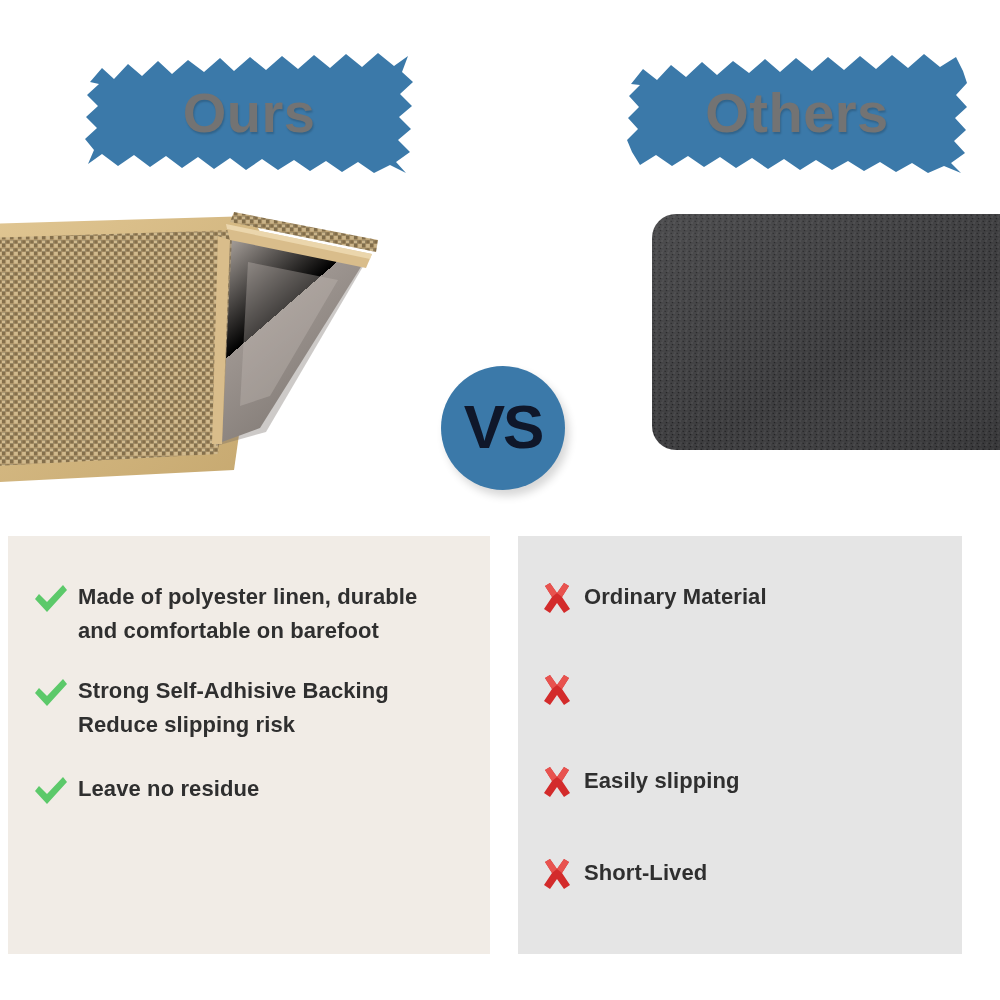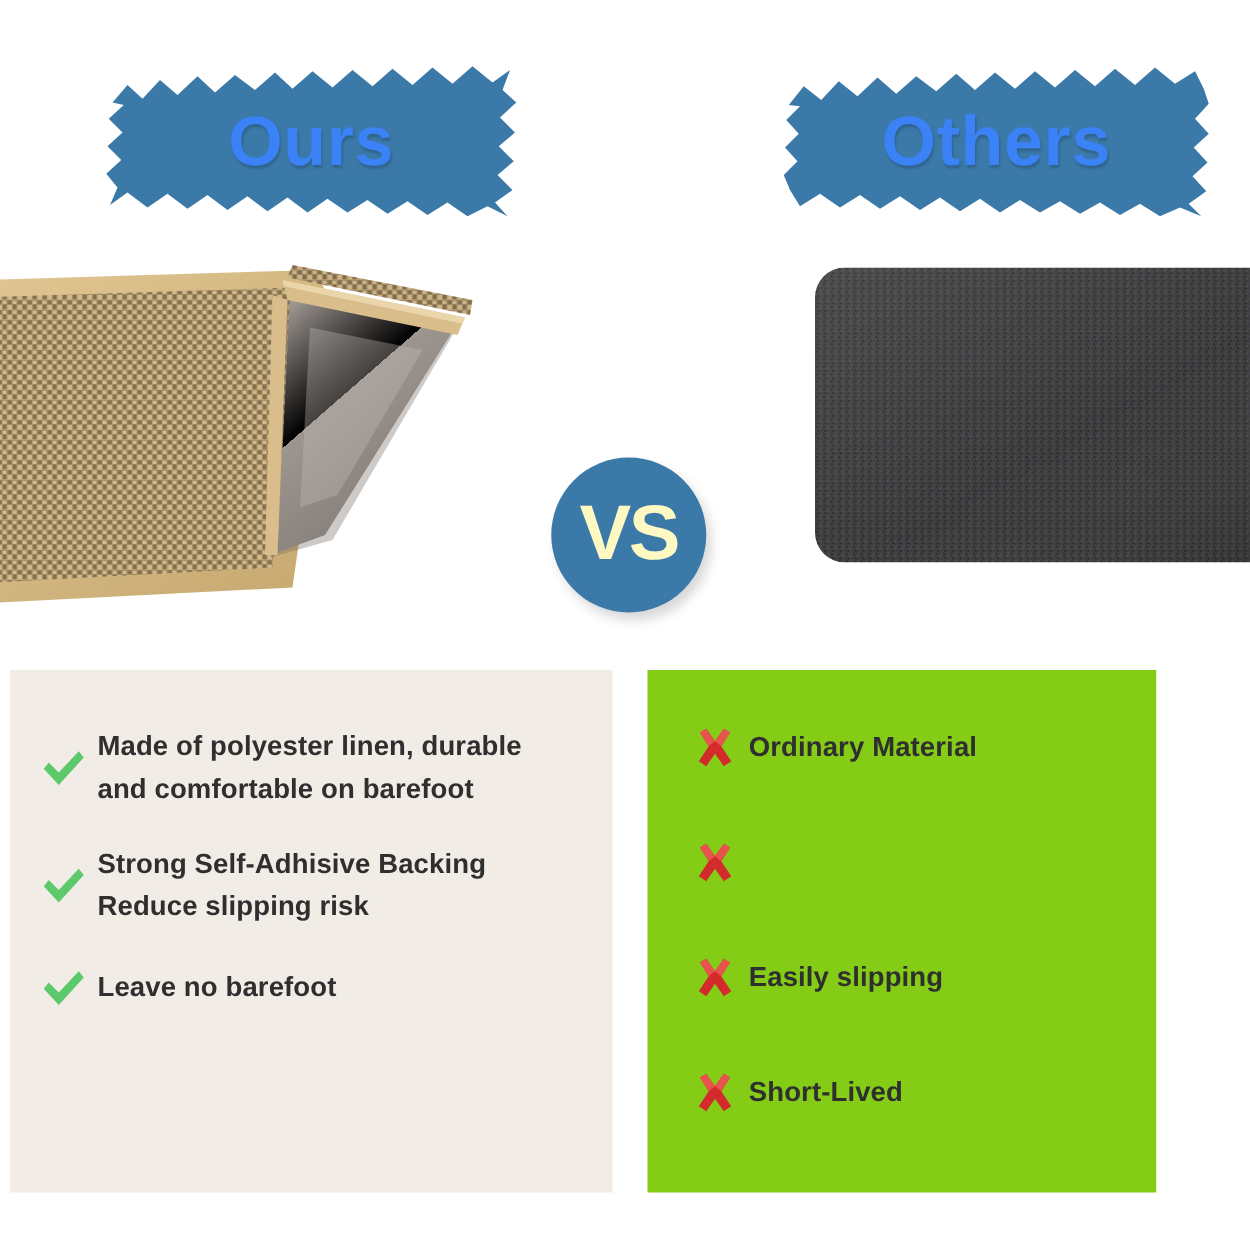--- a/index.html
+++ b/index.html
@@ -33,21 +33,21 @@
   .banner svg {
     position: absolute;
     inset: 0;
     width: 100%;
     height: 100%;
     display: block;
   }
   .banner-label {
     position: relative;
     z-index: 2;
-    color: #3b82f6;
+    color: #737373;
     font-weight: bold;
     font-size: 56px;
     letter-spacing: 0.5px;
     line-height: 1;
     text-shadow: 1px 2px 2px rgba(0,0,0,0.18);
   }
   #banner-ours  { left: 84px;  top: 52px; width: 330px; height: 122px; }
   #banner-ours .banner-label { font-size: 56px; }
   #banner-others{ left: 626px; top: 52px; width: 342px; height: 122px; }
   #banner-others .banner-label { font-size: 56px; }
@@ -79,21 +79,21 @@
     width: 124px;
     height: 124px;
     border-radius: 50%;
     background: #3b79a9;
     display: flex;
     align-items: center;
     justify-content: center;
     box-shadow: 4px 6px 9px rgba(0,0,0,0.16);
   }
   #vs-badge .vs-text {
-    color: #fef9c3;
+    color: #0f172a;
     font-weight: bold;
     font-size: 62px;
     line-height: 1;
     letter-spacing: -2px;
     transform: translateY(-1px);
   }
 
   
   .panel {
     position: absolute;
@@ -102,33 +102,33 @@
     box-sizing: border-box;
     padding: 44px 24px 0 24px;
   }
   #panel-ours {
     left: 8px;
     width: 482px;
     background: #f1ece6;
   }
   #panel-others {
     left: 518px;
-    width: 407px;
-    background: #84cc16;
-    padding-left: 35px;
+    width: 444px;
+    background: #e5e5e5;
+    padding-left: 20px;
   }
 
   .feature-list {
     list-style: none;
     margin: 0;
     padding: 0;
   }
   .feature-item {
     display: flex;
-    align-items: center;
+    align-items: flex-start;
     margin-bottom: 30px;
   }
   #panel-others .feature-item { margin-bottom: 56px; }
   #panel-ours  .feature-item:nth-child(1) { margin-bottom: 26px; }
   #panel-ours  .feature-item:nth-child(2) { margin-bottom: 30px; }
   #panel-ours  .feature-item:nth-child(3) { margin-bottom: 36px; }
 
   .mark {
     flex: 0 0 auto;
     width: 38px;
@@ -269,21 +269,21 @@
         </span>
         <span class="feature-text">Strong Self-Adhisive Backing
 Reduce slipping risk</span>
       </li>
       <li class="feature-item">
         <span class="mark">
           <svg viewBox="0 0 38 34">
               <path d="M3,17 L7,12 L15,20 L31,3 L35,8 L15,30 Z" fill="#5cc96a"></path>
             </svg>
         </span>
-        <span class="feature-text">Leave no barefoot</span>
+        <span class="feature-text">Leave no residue</span>
       </li>
     </ul>
   </div>
 
   <div class="panel" id="panel-others">
     <ul class="feature-list">
       <li class="feature-item">
         <span class="mark">
           <svg viewBox="0 0 38 34">
             <path d="M7,4 L12,1 L19,11 L26,1 L31,4 L24,15 L32,27 L26,31 L19,21 L12,31 L6,27 L14,15 Z" fill="#d32b2b"></path>

